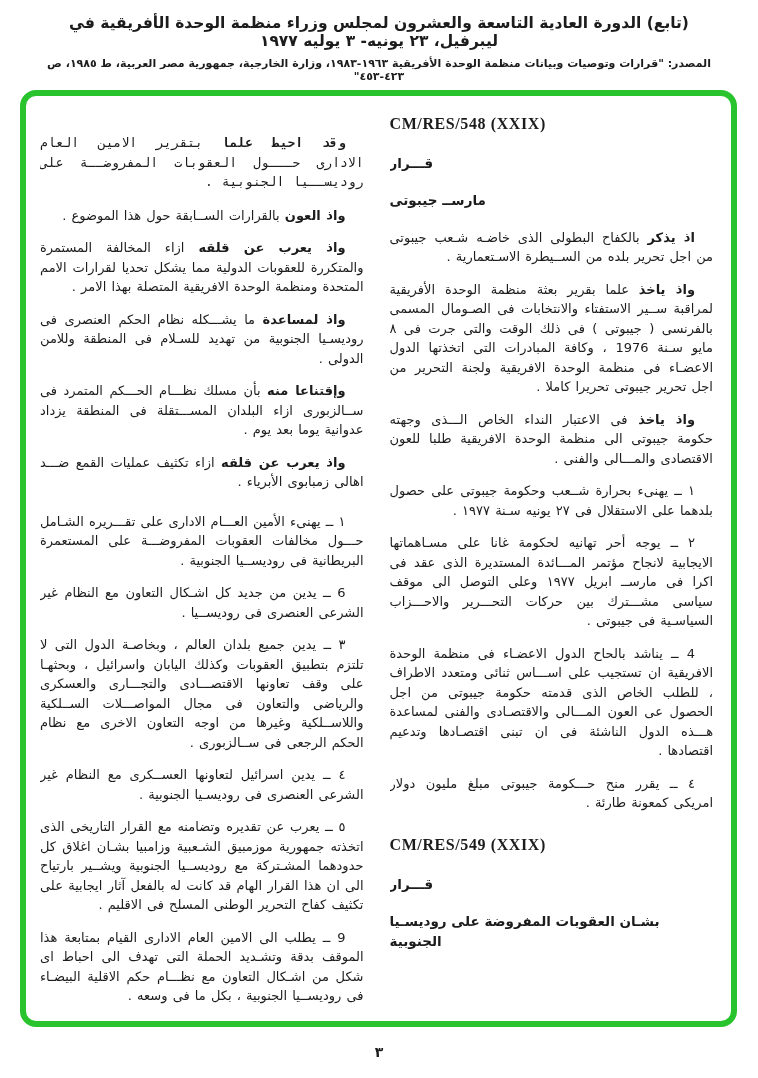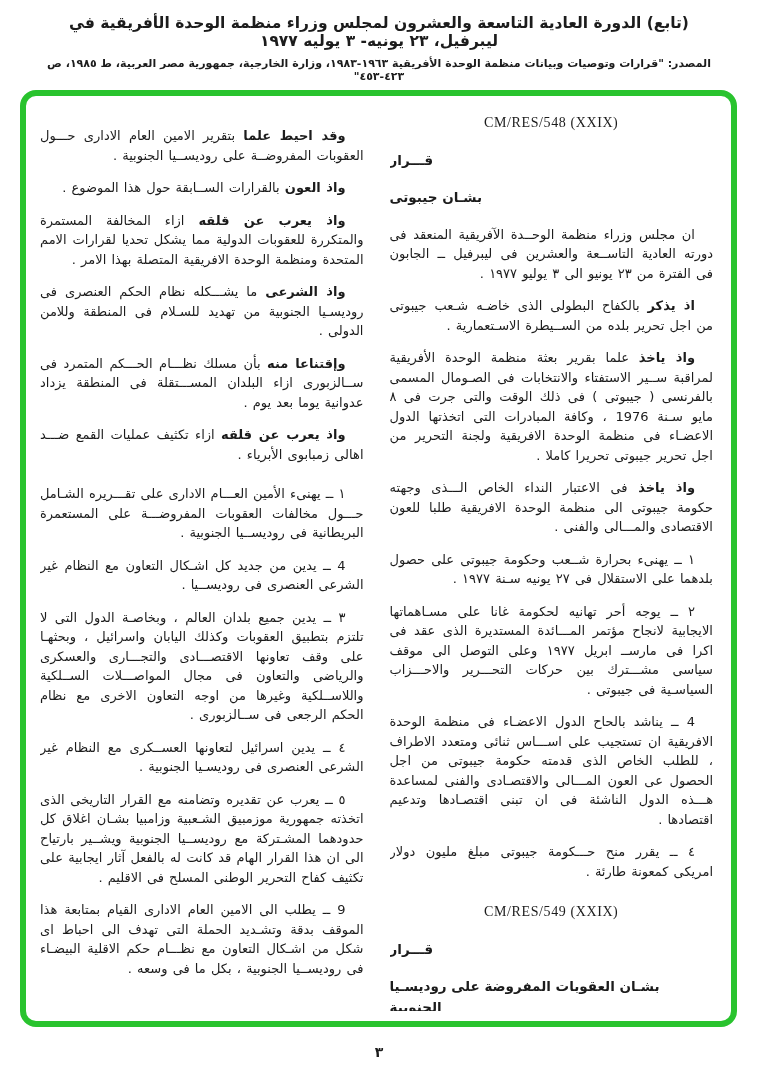--- a/index.html
+++ b/index.html
@@ -61,29 +61,29 @@
   }
   .para b { font-weight: bold; }
   .heading {
     text-align: left;
     font-weight: bold;
     font-size: 13.5px;
     margin: 17px 0 17px;
   }
   .ref {
     direction: ltr;
-    text-align: center;
+    text-align: left;
     font-family: "Liberation Serif", "DejaVu Serif", serif;
-    font-size: 14px;
+    font-size: 16px;
     letter-spacing: 0.6px;
-    font-weight: 400;
+    font-weight: 700;
     margin: 2px 0 8px;
   }
   .ref.second { margin-top: 12px; }
-  .col-left .para:first-child { margin-top: 16px; }
+  .col-left .para:first-child { margin-top: 24px; font-family: Liberation Mono, monospace; }
   .spacer-after { margin-bottom: 20px; }
   .page-number {
     position: absolute;
     bottom: 18px; left: 0; right: 0;
     text-align: center;
     font-size: 14px;
     font-weight: bold;
   }
 </style>
 </head>
@@ -93,44 +93,43 @@
   <div class="header-line1">(تابع) الدورة العادية التاسعة والعشرون لمجلس وزراء منظمة الوحدة الأفريقية في ليبرفيل، ٢٣ يونيه- ٣ يوليه ١٩٧٧</div>
   <div class="header-line2">المصدر: "قرارات وتوصيات وبيانات منظمة الوحدة الأفريقية ١٩٦٣-١٩٨٣، وزارة الخارجية، جمهورية مصر العربية، ط ١٩٨٥، ص ٤٢٣-٤٥٣"</div>
 </header>
 
 <div class="green-box">
   <div class="columns">
 
     <div class="col col-right">
       <div class="ref">CM/RES/548  (XXIX)</div>
       <div class="heading">قـــرار</div>
-      <div class="heading">بشـان جيبوتى</div>
-      <p class="para"><span>ان مجلس وزراء منظمة الوحــدة الآفريقية المنعقد فى دورته العادية التاســعة والعشرين فى ليبرفيل ــ الجابون فى الفترة من ٢٣ يونيو الى ٣ يوليو ١٩٧٧ .</span></p>
+      <div class="heading">مارســ جيبوتى</div>
       <p class="para"><b>اذ يذكر</b> <span>بالكفاح البطولى الذى خاضـه شـعب جيبوتى من اجل تحرير بلده من الســيطرة الاسـتعمارية .</span></p>
       <p class="para"><b>واذ ياخذ</b> <span>علما بقرير بعثة منظمة الوحدة الأفريقية لمراقبة ســير الاستفتاء والانتخابات فى الصـومال المسمى بالفرنسى ( جيبوتى ) فى ذلك الوقت والتى جرت فى ٨ مايو سـنة 1976 ، وكافة المبادرات التى اتخذتها الدول الاعضـاء فى منظمة الوحدة الافريقية ولجنة التحرير من اجل تحرير جيبوتى تحريرا كاملا .</span></p>
       <p class="para"><b>واذ ياخذ</b> <span>فى الاعتبار النداء الخاص الـــذى وجهته حكومة جيبوتى الى منظمة الوحدة الافريقية طلبا للعون الاقتصادى والمـــالى والفنى .</span></p>
       <p class="para"><span>١ ــ يهنىء بحرارة شــعب وحكومة جيبوتى على حصول بلدهما على الاستقلال فى ٢٧ يونيه سـنة ١٩٧٧ .</span></p>
       <p class="para"><span>٢ ــ يوجه أحر تهانيه لحكومة غانا على مسـاهماتها الايجابية لانجاح مؤتمر المـــائدة المستديرة الذى عقد فى اكرا فى مارســ ابريل ١٩٧٧ وعلى التوصل الى موقف سياسى مشـــترك بين حركات التحـــرير والاحـــزاب السياسـية فى جيبوتى .</span></p>
       <p class="para"><span>4 ــ يناشد بالحاح الدول الاعضـاء فى منظمة الوحدة الافريقية ان تستجيب على اســـاس ثنائى ومتعدد الاطراف ، للطلب الخاص الذى قدمته حكومة جيبوتى من اجل الحصول عى العون المـــالى والاقتصـادى والفنى لمساعدة هـــذه الدول الناشئة فى ان تبنى اقتصـادها وتدعيم اقتصادها .</span></p>
       <p class="para spacer-after"><span>٤ ــ يقرر منح حـــكومة جيبوتى مبلغ مليون دولار امريكى كمعونة طارئة .</span></p>
       <div class="ref second">CM/RES/549  (XXIX)</div>
       <div class="heading">قـــرار</div>
       <div class="heading">بشـان العقوبات المفروضة على روديسـيا الجنوبية</div>
 
     </div>
 
     <div class="col col-left">
       <p class="para"><b>وقد احيط علما</b> <span>بتقرير الامين العام الادارى حـــول العقوبات المفروضــة على روديســيا الجنوبية .</span></p>
       <p class="para"><b>واذ العون</b> <span>بالقرارات الســابقة حول هذا الموضوع .</span></p>
       <p class="para"><b>واذ يعرب عن قلقه</b> <span>ازاء المخالفة المستمرة والمتكررة للعقوبات الدولية مما يشكل تحديا لقرارات الامم المتحدة ومنظمة الوحدة الافريقية المتصلة بهذا الامر .</span></p>
-      <p class="para"><b>واذ الشرعى</b> <span>ما يشـــكله نظام الحكم العنصرى فى روديسـيا الجنوبية من تهديد للسـلام فى المنطقة وللامن الدولى .</span></p>
+      <p class="para"><b>واذ لمساعدة</b> <span>ما يشـــكله نظام الحكم العنصرى فى روديسـيا الجنوبية من تهديد للسـلام فى المنطقة وللامن الدولى .</span></p>
       <p class="para"><b>وإقتناعا منه</b> <span>بأن مسلك نظـــام الحـــكم المتمرد فى ســالزبورى ازاء البلدان المســـتقلة فى المنطقة يزداد عدوانية يوما بعد يوم .</span></p>
       <p class="para spacer-after"><b>واذ يعرب عن قلقه</b> <span>ازاء تكثيف عمليات القمع ضـــد اهالى زمبابوى الأبرياء .</span></p>
       <p class="para"><span>١ ــ يهنىء الأمين العـــام الادارى على تقـــريره الشـامل حـــول مخالفات العقوبات المفروضـــة على المستعمرة البريطانية فى روديســيا الجنوبية .</span></p>
-      <p class="para"><span>4 ــ يدين من جديد كل اشـكال التعاون مع النظام غير الشرعى العنصرى فى روديســيا .</span></p>
+      <p class="para"><span>6 ــ يدين من جديد كل اشـكال التعاون مع النظام غير الشرعى العنصرى فى روديســيا .</span></p>
       <p class="para"><span>٣ ــ يدين جميع بلدان العالم ، وبخاصـة الدول التى لا تلتزم بتطبيق العقوبات وكذلك اليابان واسرائيل ، وبحثهـا على وقف تعاونها الاقتصـــادى والتجـــارى والعسكرى والرياضى والتعاون فى مجال المواصـــلات الســلكية واللاســلكية وغيرها من اوجه التعاون الاخرى مع نظام الحكم الرجعى فى ســالزبورى .</span></p>
       <p class="para"><span>٤ ــ يدين اسرائيل لتعاونها العســكرى مع النظام غير الشرعى العنصرى فى روديسـيا الجنوبية .</span></p>
       <p class="para"><span>٥ ــ يعرب عن تقديره وتضامنه مع القرار التاريخى الذى اتخذته جمهورية موزمبيق الشـعبية وزامبيا بشـان اغلاق كل حدودهما المشـتركة مع روديســيا الجنوبية ويشــير بارتياح الى ان هذا القرار الهام قد كانت له بالفعل آثار ايجابية على تكثيف كفاح التحرير الوطنى المسلح فى الاقليم .</span></p>
       <p class="para"><span>9 ــ يطلب الى الامين العام الادارى القيام بمتابعة هذا الموقف بدقة وتشـديد الحملة التى تهدف الى احباط اى شكل من اشـكال التعاون مع نظـــام حكم الاقلية البيضـاء فى روديســيا الجنوبية ، بكل ما فى وسعه .</span></p>
     </div>
 
   </div>
 </div>
 
 <div class="page-number">٣</div>

